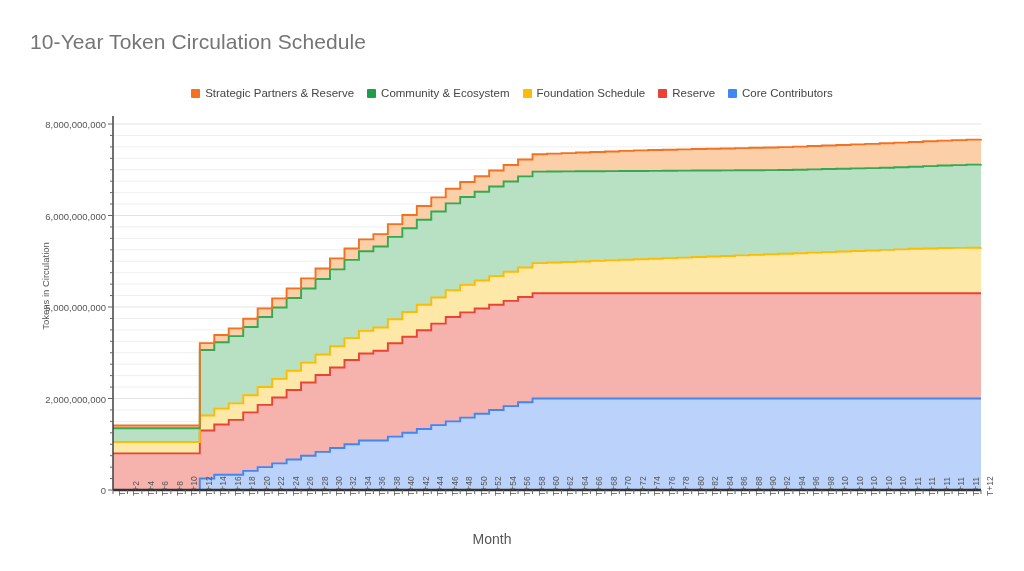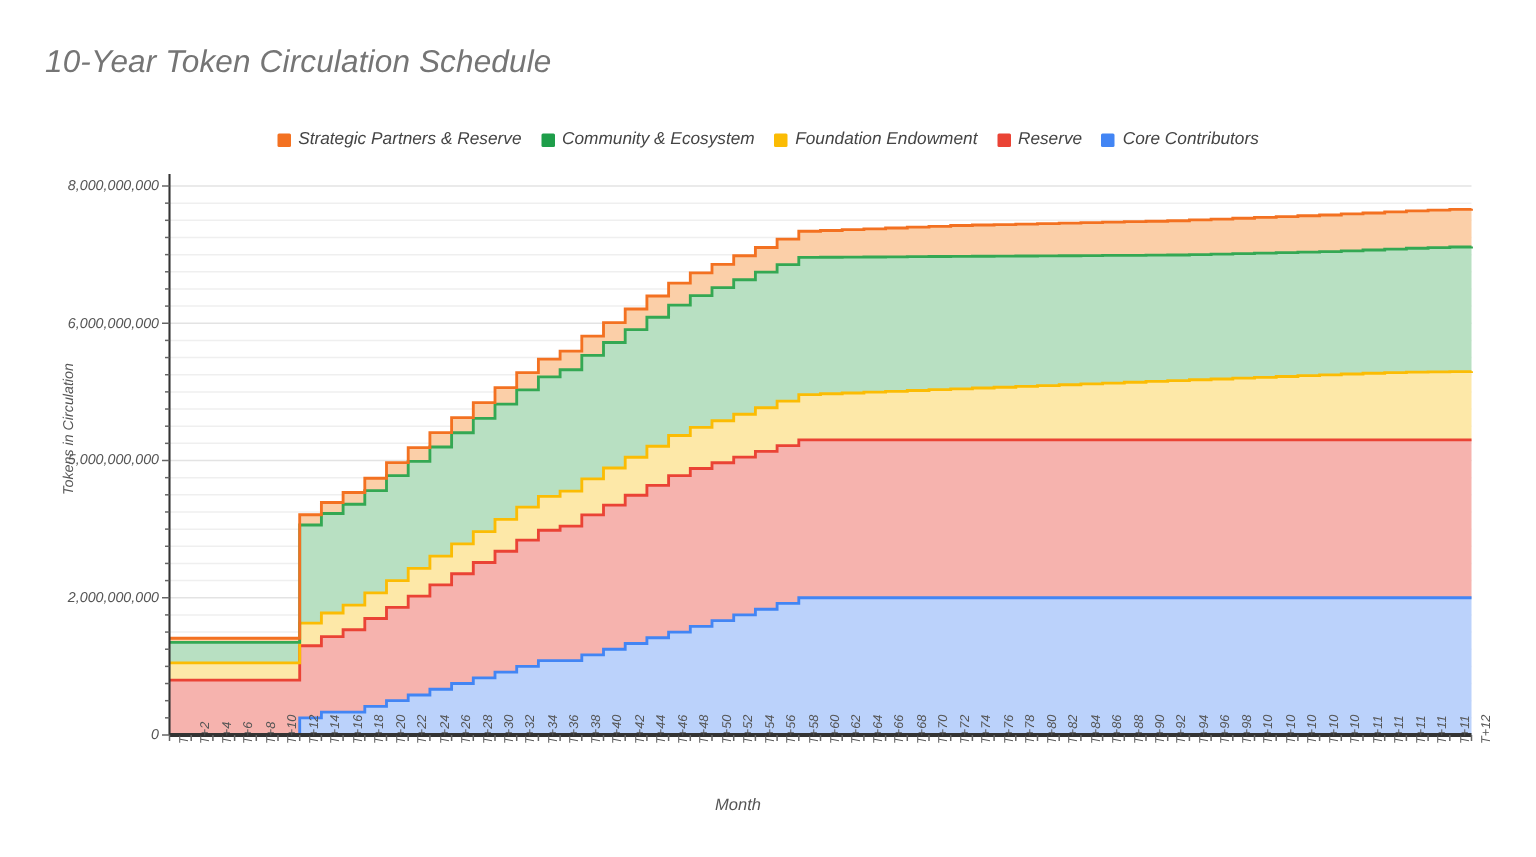--- a/index.html
+++ b/index.html
@@ -4,21 +4,21 @@
 <style>
   * { box-sizing: border-box; }
   html, body { margin:0; padding:0; }
   body {
     width:1024px; height:571px;
     background:#ffffff;
     font-family:"Liberation Sans", sans-serif;
     overflow:hidden;
     position:relative;
   }
-  #chart-root { position:absolute; inset:0;font-style:italic; }
+  #chart-root { position:absolute; inset:0; }
 
   #chart-title {
     position:absolute; left:30px; top:30px;
     font-size:21px; color:#757575; font-weight:400;
     letter-spacing:0.1px; white-space:nowrap;
   }
 
   #legend {
     position:absolute; left:0; top:87px; width:1024px;
     display:flex; justify-content:center; align-items:center; gap:13px;
@@ -31,21 +31,21 @@
   #plot-svg { position:absolute; left:0; top:0; }
 
   #y-axis-title {
     position:absolute; left:2px; top:50%;
     transform:translateY(-50%) rotate(-90deg);
     transform-origin:center;
     font-size:9.5px; color:#555; white-space:nowrap;
   }
   #x-axis-title {
     position:absolute; left:0; top:531px; width:984px;
-    text-align:center; font-size:11px; color:#555;
+    text-align:center; font-size:14px; color:#555;
   }
   .ytick-label {
     position:absolute; text-align:center;
     font-size:9.5px; color:#555; white-space:nowrap;
     transform:translateY(-50%);
   }
   .xtick-label {
     position:absolute; font-size:8.5px; color:#555;
     white-space:nowrap;
     transform-origin:left top;
@@ -63,21 +63,21 @@
       <div class="legend-item">
         <span class="legend-swatch" style="background: rgb(243, 113, 33);"></span>
         <span class="legend-label">Strategic Partners &amp; Reserve</span>
       </div>
       <div class="legend-item">
         <span class="legend-swatch" style="background: rgb(30, 158, 74);"></span>
         <span class="legend-label">Community &amp; Ecosystem</span>
       </div>
       <div class="legend-item">
         <span class="legend-swatch" style="background: rgb(251, 188, 4);"></span>
-        <span class="legend-label">Foundation Endowment</span>
+        <span class="legend-label">Foundation Schedule</span>
       </div>
       <div class="legend-item">
         <span class="legend-swatch" style="background: rgb(234, 67, 53);"></span>
         <span class="legend-label">Reserve</span>
       </div>
       <div class="legend-item">
         <span class="legend-swatch" style="background: rgb(66, 133, 244);"></span>
         <span class="legend-label">Core Contributors</span>
       </div>
     </div>

